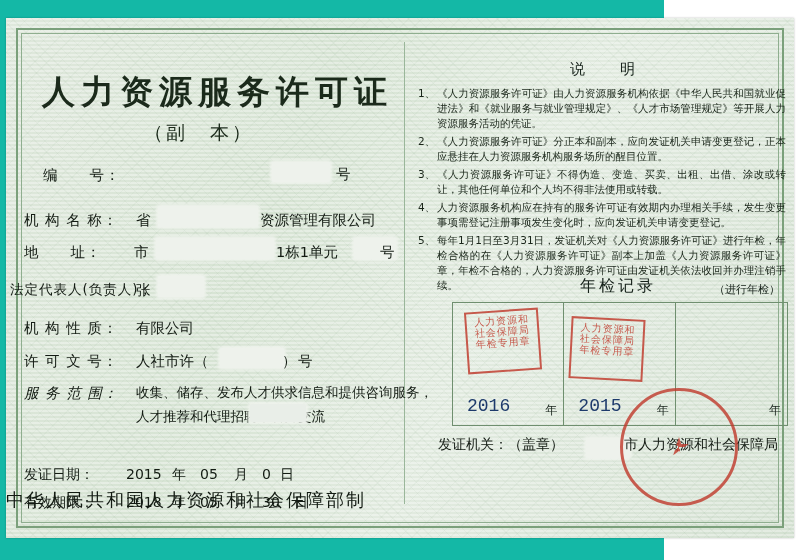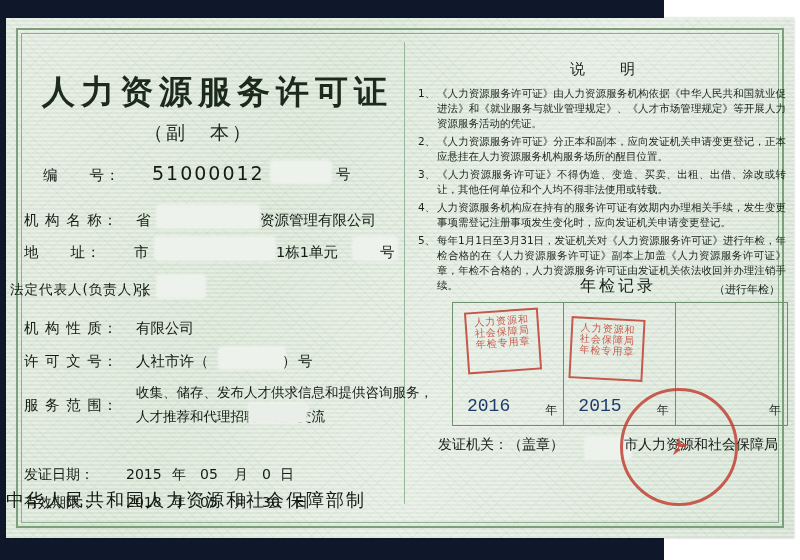--- a/index.html
+++ b/index.html
@@ -11,21 +11,21 @@
     width: 800px;
     height: 560px;
     overflow: hidden;
     font-family: "DejaVu Sans", "Liberation Sans", sans-serif;
   }
 
   #page {
     position: relative;
     width: 664px;
     height: 560px;
-    background: #0f172a;
+    background: #14b8a6;
   }
 
   
   .certificate {
     position: absolute;
     left: 6px;
     top: 18px;
     width: 788px;
     height: 520px;
     background:
@@ -311,23 +311,20 @@
   <div class="certificate">
     <div class="border-outer"></div>
     <div class="border-inner"></div>
     <div class="divider"></div>
 
     <div class="left-panel">
       <div class="title">人力资源服务许可证</div>
       <div class="subtitle">（副　本）</div>
 
       <div class="field-label" style="left:19px; top:128px;">编　　号：</div>
-      <div class="field-value number-row" style="left:128px; top:124px;">
-        <span class="num">51000012</span>
-      </div>
       <div class="redact" style="left:248px; top:124px; width:58px; height:20px;"></div>
       <div class="field-value" style="left:312px; top:127px;">号</div>
 
       <div class="field-label" style="left:0px; top:173px;">机 构 名 称：</div>
       <div class="field-value" style="left:112px; top:173px;">省</div>
       <div class="redact" style="left:134px; top:168px; width:100px; height:21px;"></div>
       <div class="field-value" style="left:236px; top:173px;">资源管理有限公司</div>
 
       <div class="field-label" style="left:0px; top:205px;">地　　址：</div>
       <div class="field-value" style="left:110px; top:205px;">市</div>
@@ -342,21 +339,21 @@
 
       <div class="field-label" style="left:0px; top:281px;">机 构 性 质：</div>
       <div class="field-value" style="left:112px; top:281px;">有限公司</div>
 
       <div class="field-label" style="left:0px; top:314px;">许 可 文 号：</div>
       <div class="field-value" style="left:112px; top:314px;">人社市许（</div>
       <div class="redact" style="left:196px; top:310px; width:64px; height:20px;"></div>
       <div class="field-value" style="left:258px; top:314px;">）</div>
       <div class="field-value" style="left:274px; top:314px;">号</div>
 
-      <div class="field-label" style="left:0px; top:358px;">服 务 范 围：</div>
+      <div class="field-label" style="left:0px; top:346px;font-style:italic;">服 务 范 围：</div>
       <div class="field-value small-value" style="left:112px; top:346px;">收集、储存、发布人才供求信息和提供咨询服务，</div>
       <div class="field-value small-value" style="left:112px; top:370px;">人才推荐和代理招聘，智力交流</div>
       <div class="redact soft" style="left:226px; top:366px; width:56px; height:18px;"></div>
 
       <div class="bottom-line" style="left:0px; top:428px;">发证日期：</div>
       <div class="bottom-line" style="left:102px; top:428px;">2015</div>
       <div class="bottom-line" style="left:148px; top:428px;">年</div>
       <div class="bottom-line" style="left:176px; top:428px;">05</div>
       <div class="bottom-line" style="left:210px; top:428px;">月</div>
       <div class="bottom-line" style="left:238px; top:428px;">0</div>

